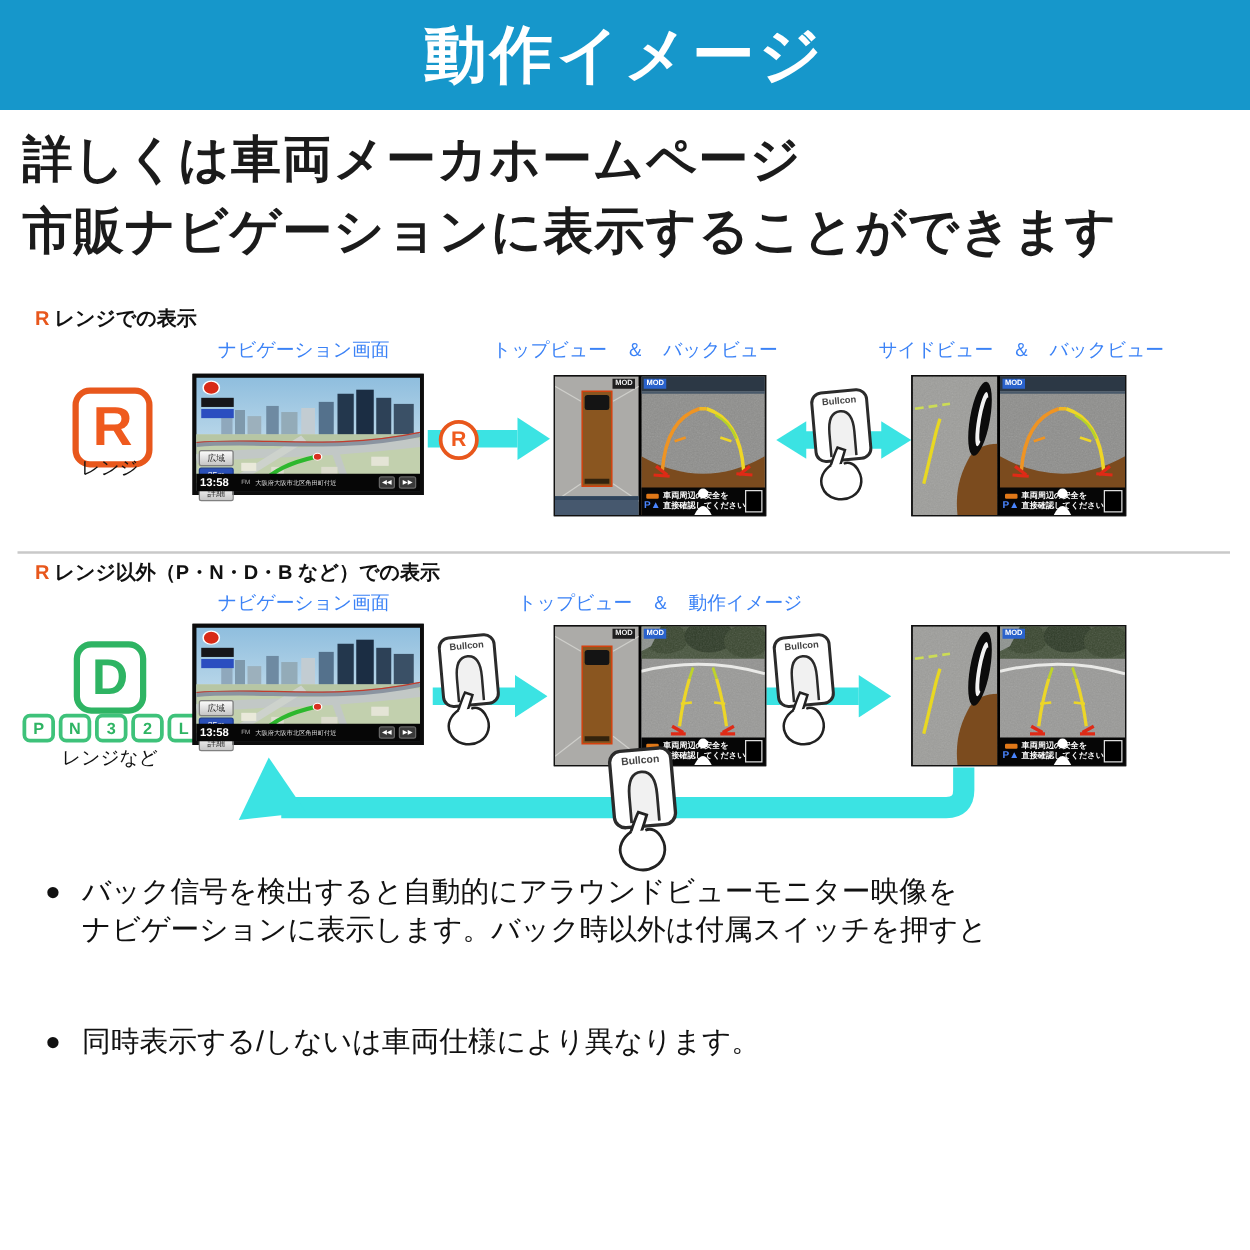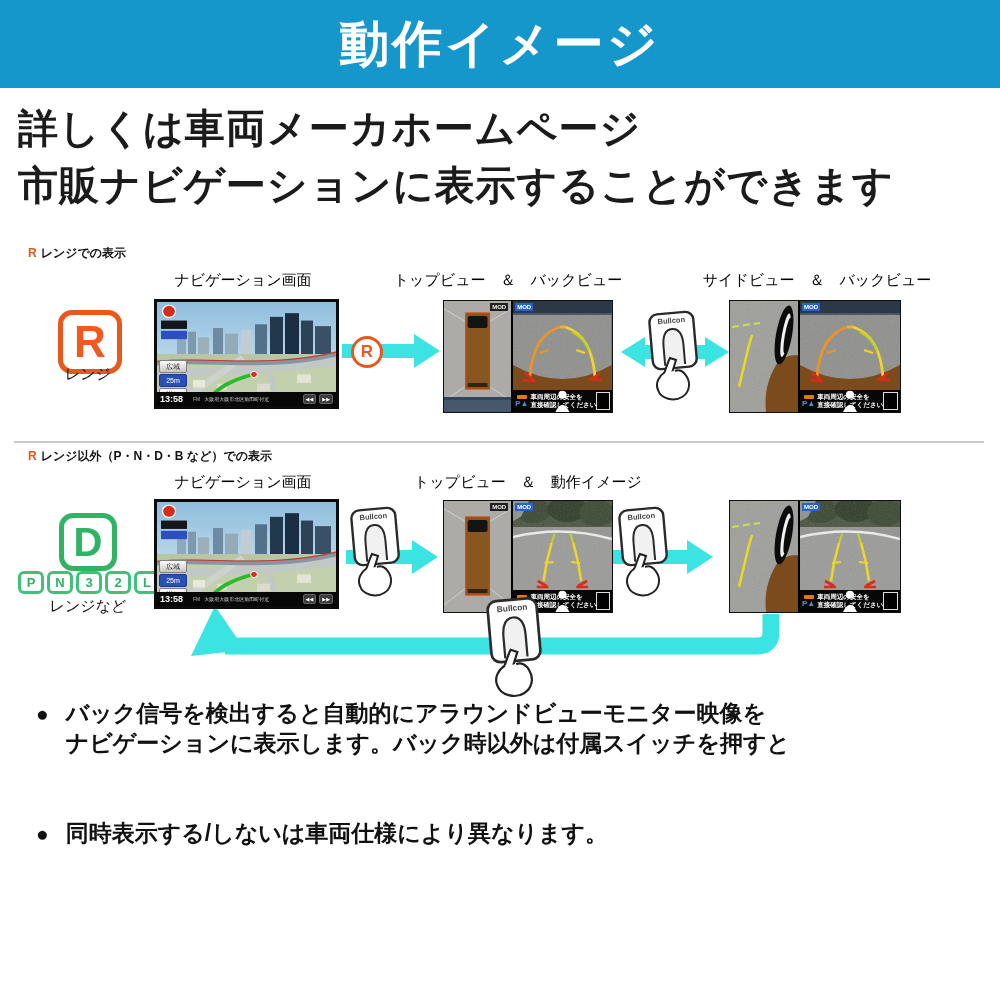--- a/index.html
+++ b/index.html
@@ -9,36 +9,36 @@
   
   .banner{position:absolute;left:0;top:0;width:1000px;height:88px;background:#1697cb;
           display:flex;align-items:center;justify-content:center;}
   .banner h1{margin:0;color:#fff;font-size:50px;font-weight:800;letter-spacing:3px;}
 
   
   .headline{position:absolute;left:18px;top:100px;color:#1b1b1b;font-weight:800;
             font-size:40px;line-height:57px;letter-spacing:1px;white-space:nowrap;}
 
   
-  .sec-label{position:absolute;font-size:12px;font-weight:700;color:#111;white-space:nowrap;}
+  .sec-label{position:absolute;font-size:16px;font-weight:700;color:#111;white-space:nowrap;}
   .sec-label .r{color:#e8571c;margin-right:4px;}
-  .img-label{position:absolute;transform:translateX(-50%);font-size:15px;color:#000000;white-space:nowrap;}
+  .img-label{position:absolute;transform:translateX(-50%);font-size:15px;color:#3b82f6;white-space:nowrap;}
 
   
   .gearbox{position:absolute;border-radius:14px;background:#fff;display:flex;align-items:center;
            justify-content:center;font-weight:800;box-sizing:content-box;}
   #gearR{left:58px;top:310px;width:54px;height:54px;border:5px solid #e8571c;color:#ef5a1e;font-size:44px;}
   #gearD{left:59px;top:513px;width:48px;height:48px;border:5px solid #2eb463;color:#2eb463;font-size:40px;}
   .gear-caption{position:absolute;transform:translateX(-50%);font-size:15px;color:#111;white-space:nowrap;}
   .gear-sub{position:absolute;left:18px;top:571px;display:flex;gap:3px;}
   .gear-sub span{width:20px;height:17px;border:3px solid #3ec27a;border-radius:6px;background:#fff;
                  color:#2eb463;font-weight:800;font-size:13px;display:flex;align-items:center;justify-content:center;}
 
   
-  .navscreen{position:absolute;width:185px;height:110px;background:#000;border:3px solid #0c0c0c;
+  .navscreen{position:absolute;width:185px;height:97px;background:#000;border:3px solid #0c0c0c;
              box-sizing:border-box;z-index:3;}
   .navscreen svg{position:absolute;left:0;top:0;width:100%;height:100%;}
   .nav-bottom{position:absolute;left:0;right:0;bottom:0;height:14px;background:#060606;display:flex;
               align-items:center;color:#fff;z-index:2;}
   .nav-time{font-size:9px;font-weight:700;margin-left:3px;}
   .nav-fm{font-size:5px;color:#bbb;margin-left:10px;}
   .nav-addr{font-size:5px;color:#ddd;margin-left:4px;white-space:nowrap;}
   .nav-btn{margin-left:3px;font-size:5px;line-height:8px;background:#3a3a3a;border:1px solid #666;
            border-radius:2px;padding:0 2px;color:#fff;}
   .nav-btn.first{margin-left:auto;}
@@ -75,21 +75,21 @@
           display:flex;align-items:center;justify-content:center;z-index:4;}
   .switch{position:absolute;width:70px;height:100px;z-index:5;}
   .switch svg{width:100%;height:100%;}
   .switch.big{width:78px;height:112px;}
 
   .divider{position:absolute;left:14px;top:441px;width:970px;height:2px;background:#c9c9c9;}
 
   
   .note{position:absolute;left:36px;display:flex;gap:17px;color:#111;}
   .note .dot{font-size:21px;line-height:30px;}
-  .note .lines{font-size:23px;line-height:29.5px;font-weight:700;white-space:nowrap;}
+  .note .lines{font-size:23px;line-height:29.5px;font-weight:400;white-space:nowrap;}
 </style>
 </head>
 <body>
 
 <svg width="0" height="0" style="position:absolute" aria-hidden="true">
   <defs>
     <filter id="grain">
         <feTurbulence type="fractalNoise" baseFrequency="0.85" numOctaves="2" stitchTiles="stitch"></feTurbulence>
         <feColorMatrix type="saturate" values="0"></feColorMatrix>
       </filter>

